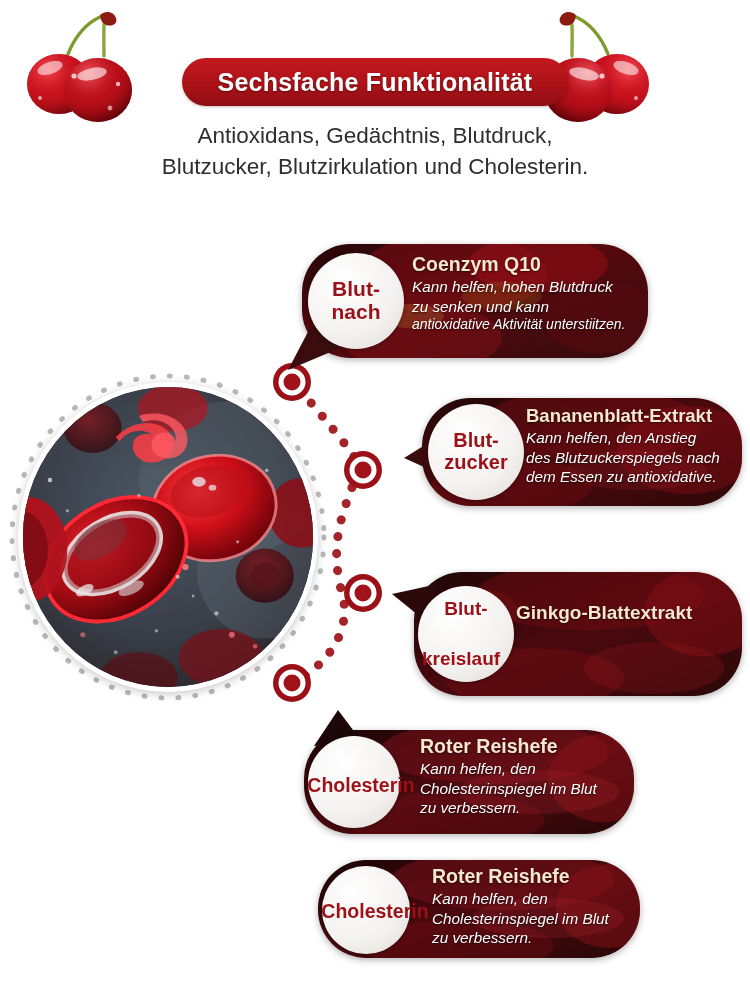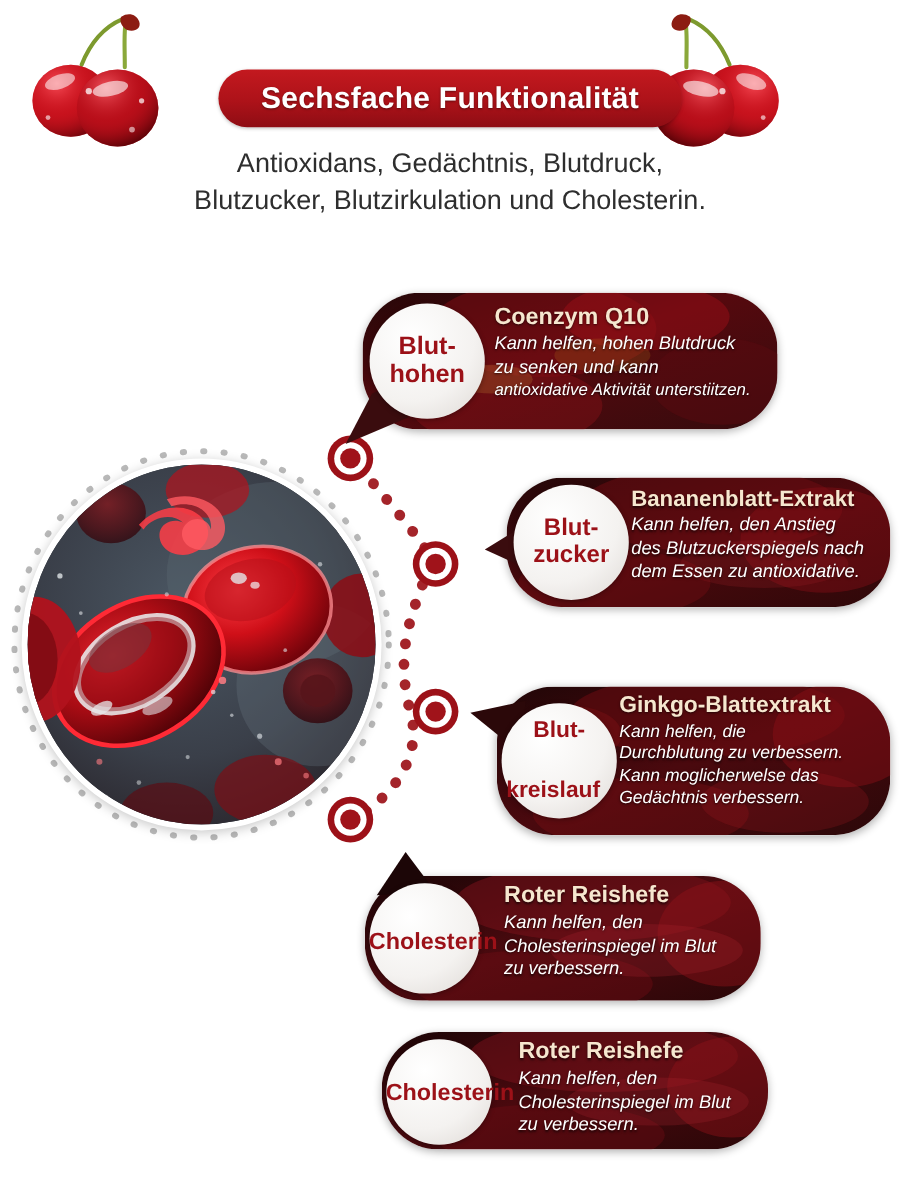--- a/index.html
+++ b/index.html
@@ -305,21 +305,21 @@
         <ellipse cx="236" cy="20" rx="70" ry="28" fill="#a21018" opacity=".45"></ellipse>
         <ellipse cx="120" cy="94" rx="80" ry="34" fill="#8e1118" opacity=".4"></ellipse>
         <ellipse cx="300" cy="74" rx="60" ry="36" fill="#5a0a10" opacity=".5"></ellipse>
         <ellipse cx="200" cy="52" rx="40" ry="14" fill="#c8881e" opacity=".18"></ellipse>
         <ellipse cx="108" cy="72" rx="34" ry="12" fill="#d9a33a" opacity=".2"></ellipse>
       </svg>
     </div>
     <div class="badge" style="left:6px; top:9px; width:96px; height:96px; z-index:3;">
       <div class="bt" style="font-size:21px;">
         <div>Blut-</div>
-        <div>hohen</div>
+        <div>nach</div>
       </div>
     </div>
     <div class="body" style="left:110px; top:10px; width:230px; z-index:2;">
       <div class="h">Coenzym Q10</div>
       <div class="d">
         <div>Kann helfen, hohen Blutdruck</div>
         <div>zu senken und kann</div>
         <div style="font-size:14px;">antioxidative Aktivität unterstiitzen.</div>
       </div>
     </div>
@@ -386,27 +386,21 @@
         <ellipse cx="60" cy="40" rx="44" ry="24" fill="#8e1318" opacity=".3"></ellipse>
       </svg>
     </div>
     <div class="badge" style="left:4px; top:14px; width:96px; height:96px; z-index:3;">
       <div class="bt" style="font-size:19px;">
         <div>Blut-</div>
         <div style="margin-left:-10px;margin-top:29px;">kreislauf</div>
       </div>
     </div>
     <div class="body" style="left:102px; top:6px; width:222px; z-index:2;">
-      <div class="h" style="font-size:19px;">Ginkgo-Blattextrakt</div>
-      <div class="d" style="font-size:14.6px;">
-        <div>Kann helfen, die</div>
-        <div>Durchblutung zu verbessern.</div>
-        <div>Kann moglicherwelse das</div>
-        <div>Gedächtnis verbessern.</div>
-      </div>
+      <div class="h" style="font-size:19px;margin-top:25px;">Ginkgo-Blattextrakt</div>
     </div>
   </div>
 
   <div class="card" id="card-4" style="left:304px; top:730px; width:330px; height:104px;">
     <div class="tail" style="left:4px; top:-22px; width:58px; height:40px; z-index:1;">
       <svg viewBox="0 0 58 40">
           <path d="M6 38 L30 2 L54 34 Z" fill="#1c0607"></path>
         </svg>
     </div>
     <div class="bubble">

